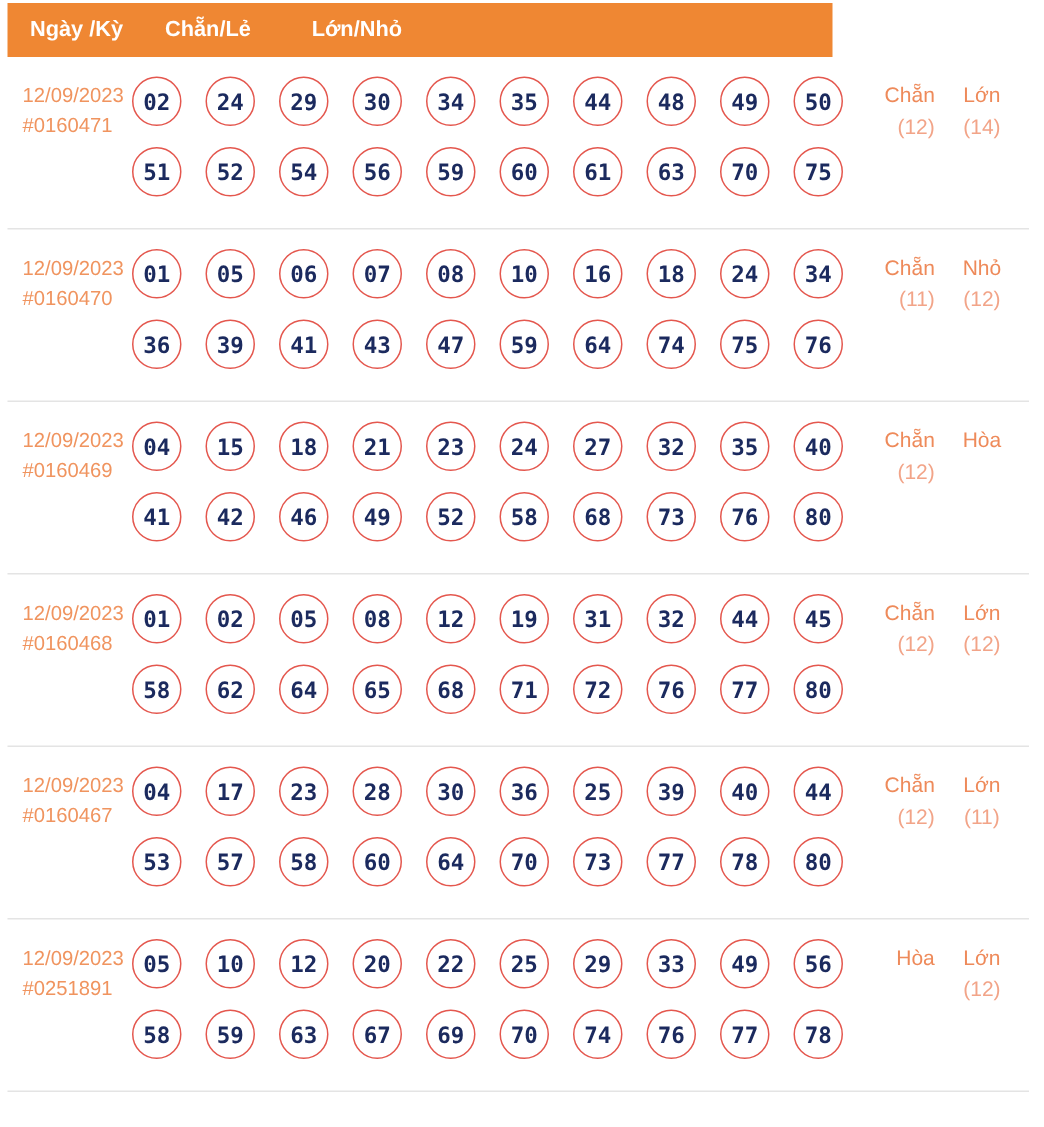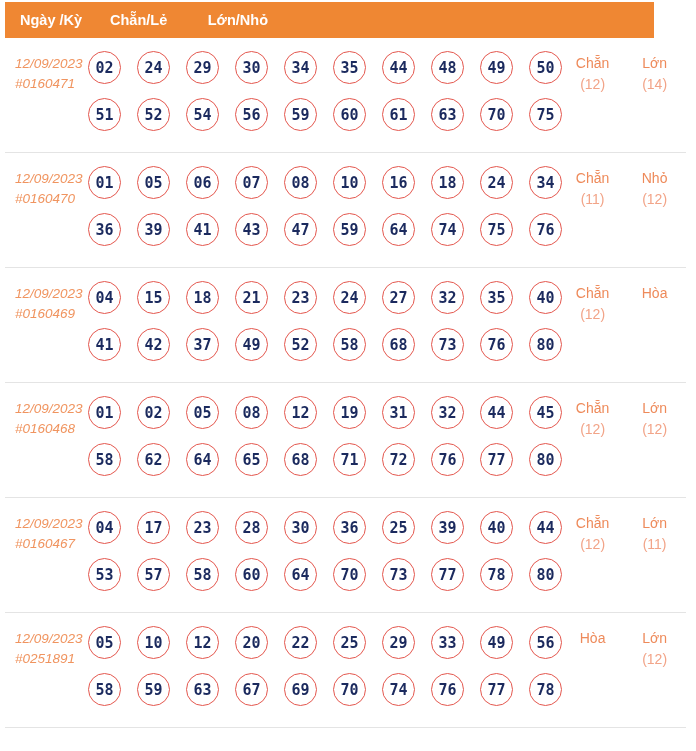--- a/index.html
+++ b/index.html
@@ -10,21 +10,21 @@
     height: 751px;
     overflow: hidden;
     font-family: "Liberation Sans", sans-serif;
   }
   .results-table {
     margin-left: 5px;
     width: 681px;
   }
   .header-bar {
     margin-top: 2px;
-    width: 649px;
+    width: 550px;
     height: 36px;
     background: var(--header-bg, #ef8733);
     display: flex;
     align-items: center;
     color: var(--header-text, #ffffff);
     font-weight: bold;
     font-size: 14.5px;
   }
   .h-date   { width: 90px; padding-left: 15px; }
   .h-result { flex: 1; }
@@ -37,21 +37,20 @@
     box-sizing: border-box;
     border-bottom: 1px solid var(--divider, #e4e4e4);
     padding-top: 13px;
     width: 681px;
   }
   .date-cell {
     width: 93px;
     padding-left: 10px;
     padding-top: 3px;
     box-sizing: content-box;
-    font-style: italic;
   }
   .date-cell .date,
   .date-cell .draw-id {
     color: var(--date-text, #f0945f);
     font-size: 13.5px;
     line-height: 20px;
     white-space: nowrap;
   }
   .numbers-cell {
     flex: 1;
@@ -71,21 +70,21 @@
     justify-content: center;
     font-family: "DejaVu Sans Mono", monospace;
     font-weight: bold;
     font-size: 15px;
     color: var(--ball-text, #1b2a5e);
   }
   .stat-cell {
     text-align: center;
     padding-top: 4px;
   }
-  .chanle-cell { width: 78px; }
+  .chanle-cell { width: 78px; text-align: right; }
   .lonnho-cell { width: 80px; }
   .stat-label {
     color: var(--stat-label, #ee8a5a);
     font-size: 14px;
     line-height: 17px;
   }
   .stat-count {
     color: var(--stat-count, #f2a488);
     font-size: 14px;
     margin-top: 4px;
@@ -186,21 +185,21 @@
           <div class="ball">18</div>
           <div class="ball">21</div>
           <div class="ball">23</div>
           <div class="ball">24</div>
           <div class="ball">27</div>
           <div class="ball">32</div>
           <div class="ball">35</div>
           <div class="ball">40</div>
           <div class="ball">41</div>
           <div class="ball">42</div>
-          <div class="ball">37</div>
+          <div class="ball">46</div>
           <div class="ball">49</div>
           <div class="ball">52</div>
           <div class="ball">58</div>
           <div class="ball">68</div>
           <div class="ball">73</div>
           <div class="ball">76</div>
           <div class="ball">80</div>
         </div>
     <div class="stat-cell chanle-cell">
       <div class="stat-label">Chẵn</div>

